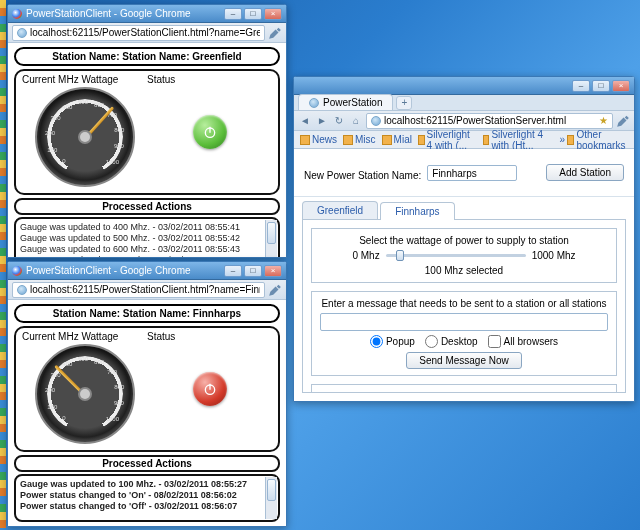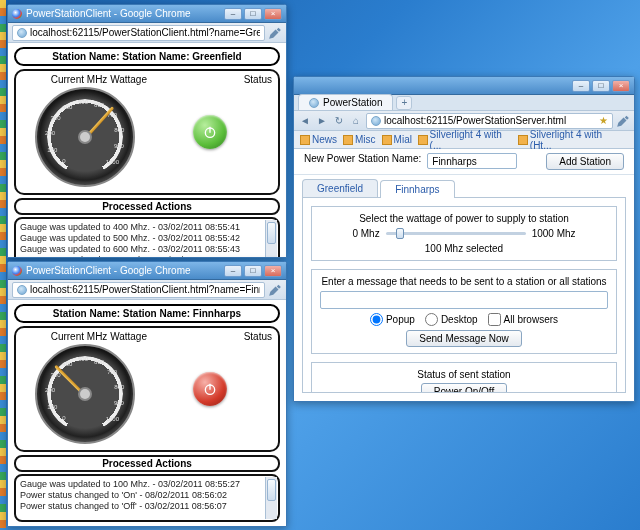--- a/index.html
+++ b/index.html
@@ -37,21 +37,21 @@
     background:#e7edf4; border-bottom:1px solid #b4c7da; font-size:10px; color:#2b5caa;}
   .bmbar span{display:flex;align-items:center;gap:2px;}
   .bmbar .ic{width:10px;height:10px;background:#f2b24b;border:1px solid #c78a1f;}
   .page { flex:1; background:#fff; overflow:hidden; display:flex; flex-direction:column; }
   
   .hdr { margin:4px 6px 3px; border:2px solid #000000; border-radius:10px; padding:2px 0;
     text-align:center; font-size:10px; font-weight:bold; background:#fff;}
   .panel { margin:0 6px 3px; border:2px solid #111; border-radius:10px; padding:3px 6px 6px;
     background:#fff; }
   .cols { display:flex; }
-  .col { flex:1; text-align:right; font-size:10px; }
+  .col { flex:1; text-align:left; font-size:10px; }
   .col .lbl{ margin-bottom:2px;}
   .gauge { width:100px;height:100px;margin:0 auto;border-radius:50%;
     background:radial-gradient(circle at 50% 48%, #4a4a4a 0 36px, #222 45px, #555 50px);
     border:2px solid #888; position:relative; box-shadow:inset 0 3px 8px rgba(0,0,0,.6);}
   .gauge::before{content:"";position:absolute;inset:10px;border-radius:50%;
     background:conic-gradient(from 210deg,#eee 0 300deg,transparent 0);
     -webkit-mask:radial-gradient(circle,transparent 34px,#000 34px 38px,transparent 38px);
             mask:radial-gradient(circle,transparent 34px,#000 34px 38px,transparent 38px);}
   .gauge::after{content:"";position:absolute;left:50%;top:50%;width:10px;height:10px;margin:-5px;
     border-radius:50%;background:#ccc;box-shadow:0 0 0 2px #888;}
@@ -68,21 +68,21 @@
   .pwrbtn svg{width:16px;height:16px;stroke:#fff;fill:none;stroke-width:2;}
   .subhdr{border:2px solid #111;border-radius:8px;margin:0 6px 2px;padding:1px 0;text-align:center;
     font-size:10px;font-weight:bold;}
   .log{border:2px solid #111;border-radius:8px;margin:0 6px 4px;padding:3px 4px;background:#fff;
     font-size:9px;color:#222; line-height:11px; position:relative;}
   .log .scroll{position:absolute;right:1px;top:1px;bottom:1px;width:12px;
     background:#e3e9f1;border-left:1px solid #aac0d6;}
   .log .scroll::before{content:"";position:absolute;left:1px;right:1px;top:2px;height:20px;
     background:linear-gradient(#f6fafd,#cdddee);border:1px solid #98b5d2;border-radius:2px;}
   
-  .srow{display:flex;align-items:flex-start;gap:6px;padding:4px 10px;font-size:10px;border-bottom:1px solid #d7e2ec;}
+  .srow{display:flex;align-items:flex-end;gap:6px;padding:15px 10px;font-size:10px;border-bottom:1px solid #d7e2ec;}
   .srow input[type=text]{border:1px solid #9ab6d1;border-radius:2px;height:16px;font-size:10px;padding:0 4px;}
   .btn{background:linear-gradient(#fdfdfd,#e4e9ef);border:1px solid #8aa6c2;border-radius:3px;
     font-size:10px;padding:2px 12px;cursor:pointer;}
   .tabs{display:flex;align-items:flex-end;padding:0 8px;margin-top:4px;}
   .tab{padding:3px 14px;font-size:10px;border:1px solid #b5c6d7;border-bottom:none;
     background:#e8eef5;border-radius:4px 4px 0 0;margin-right:2px;cursor:pointer;color:#2b5caa;}
   .tab.active{background:#fff;position:relative;top:1px;}
   .tabbody{flex:1;border:1px solid #b5c6d7;margin:0 8px 8px;background:#fff;padding:8px;
     display:flex;flex-direction:column;gap:8px;overflow:hidden;}
   .frame{border:1px solid #b5c6d7;border-radius:0;padding:6px 8px;text-align:center;font-size:10px;}
@@ -268,21 +268,21 @@
             <svg viewBox="0 0 24 24">
                 <circle cx="12" cy="13" r="7"></circle>
                 <line x1="12" y1="4" x2="12" y2="13"></line>
               </svg>
           </div>
         </div>
       </div>
     </div>
     <div class="subhdr">Processed Actions</div>
     <div class="log" style="height:70px;">
-      <div id="log2" style="padding-right:12px;">
+      <div id="log2" style="padding-right:12px;font-weight:bold;">
           <div>Gauge was updated to 100 Mhz. - 03/02/2011 08:55:27</div>
           <div>Power status changed to 'On' - 08/02/2011 08:56:02</div>
           <div>Power status changed to 'Off' - 03/02/2011 08:56:07</div>
         </div>
       <div class="scroll"></div>
     </div>
   </div>
 </div>
 
 <div class="win" style="left:293px;top:76px;width:342px;height:326px;">
@@ -316,20 +316,21 @@
         </svg>
     </span>
   </div>
   <div class="bmbar" id="bmbar">
       <span><span class="ic"></span> News</span>
       <span><span class="ic"></span> Misc</span>
       <span><span class="ic"></span> Mial</span>
       <span><span class="ic"></span> Silverlight 4 with (...</span>
       <span><span class="ic"></span> Silverlight 4 with (Ht...</span>
       <span style="flex: 1 1 0%;"></span>
+      <span>» <span class="ic"></span> Other bookmarks</span>
     </div>
   <div class="page">
     <div class="srow">
       <span>New Power Station Name:</span>
       <input type="text" style="width: 90px;" value="Finnharps">
       <span style="flex:1"></span>
       <button class="btn">Add Station</button>
     </div>
     <div class="tabs" id="srvtabs">
         <div class="tab">Greenfield</div>

